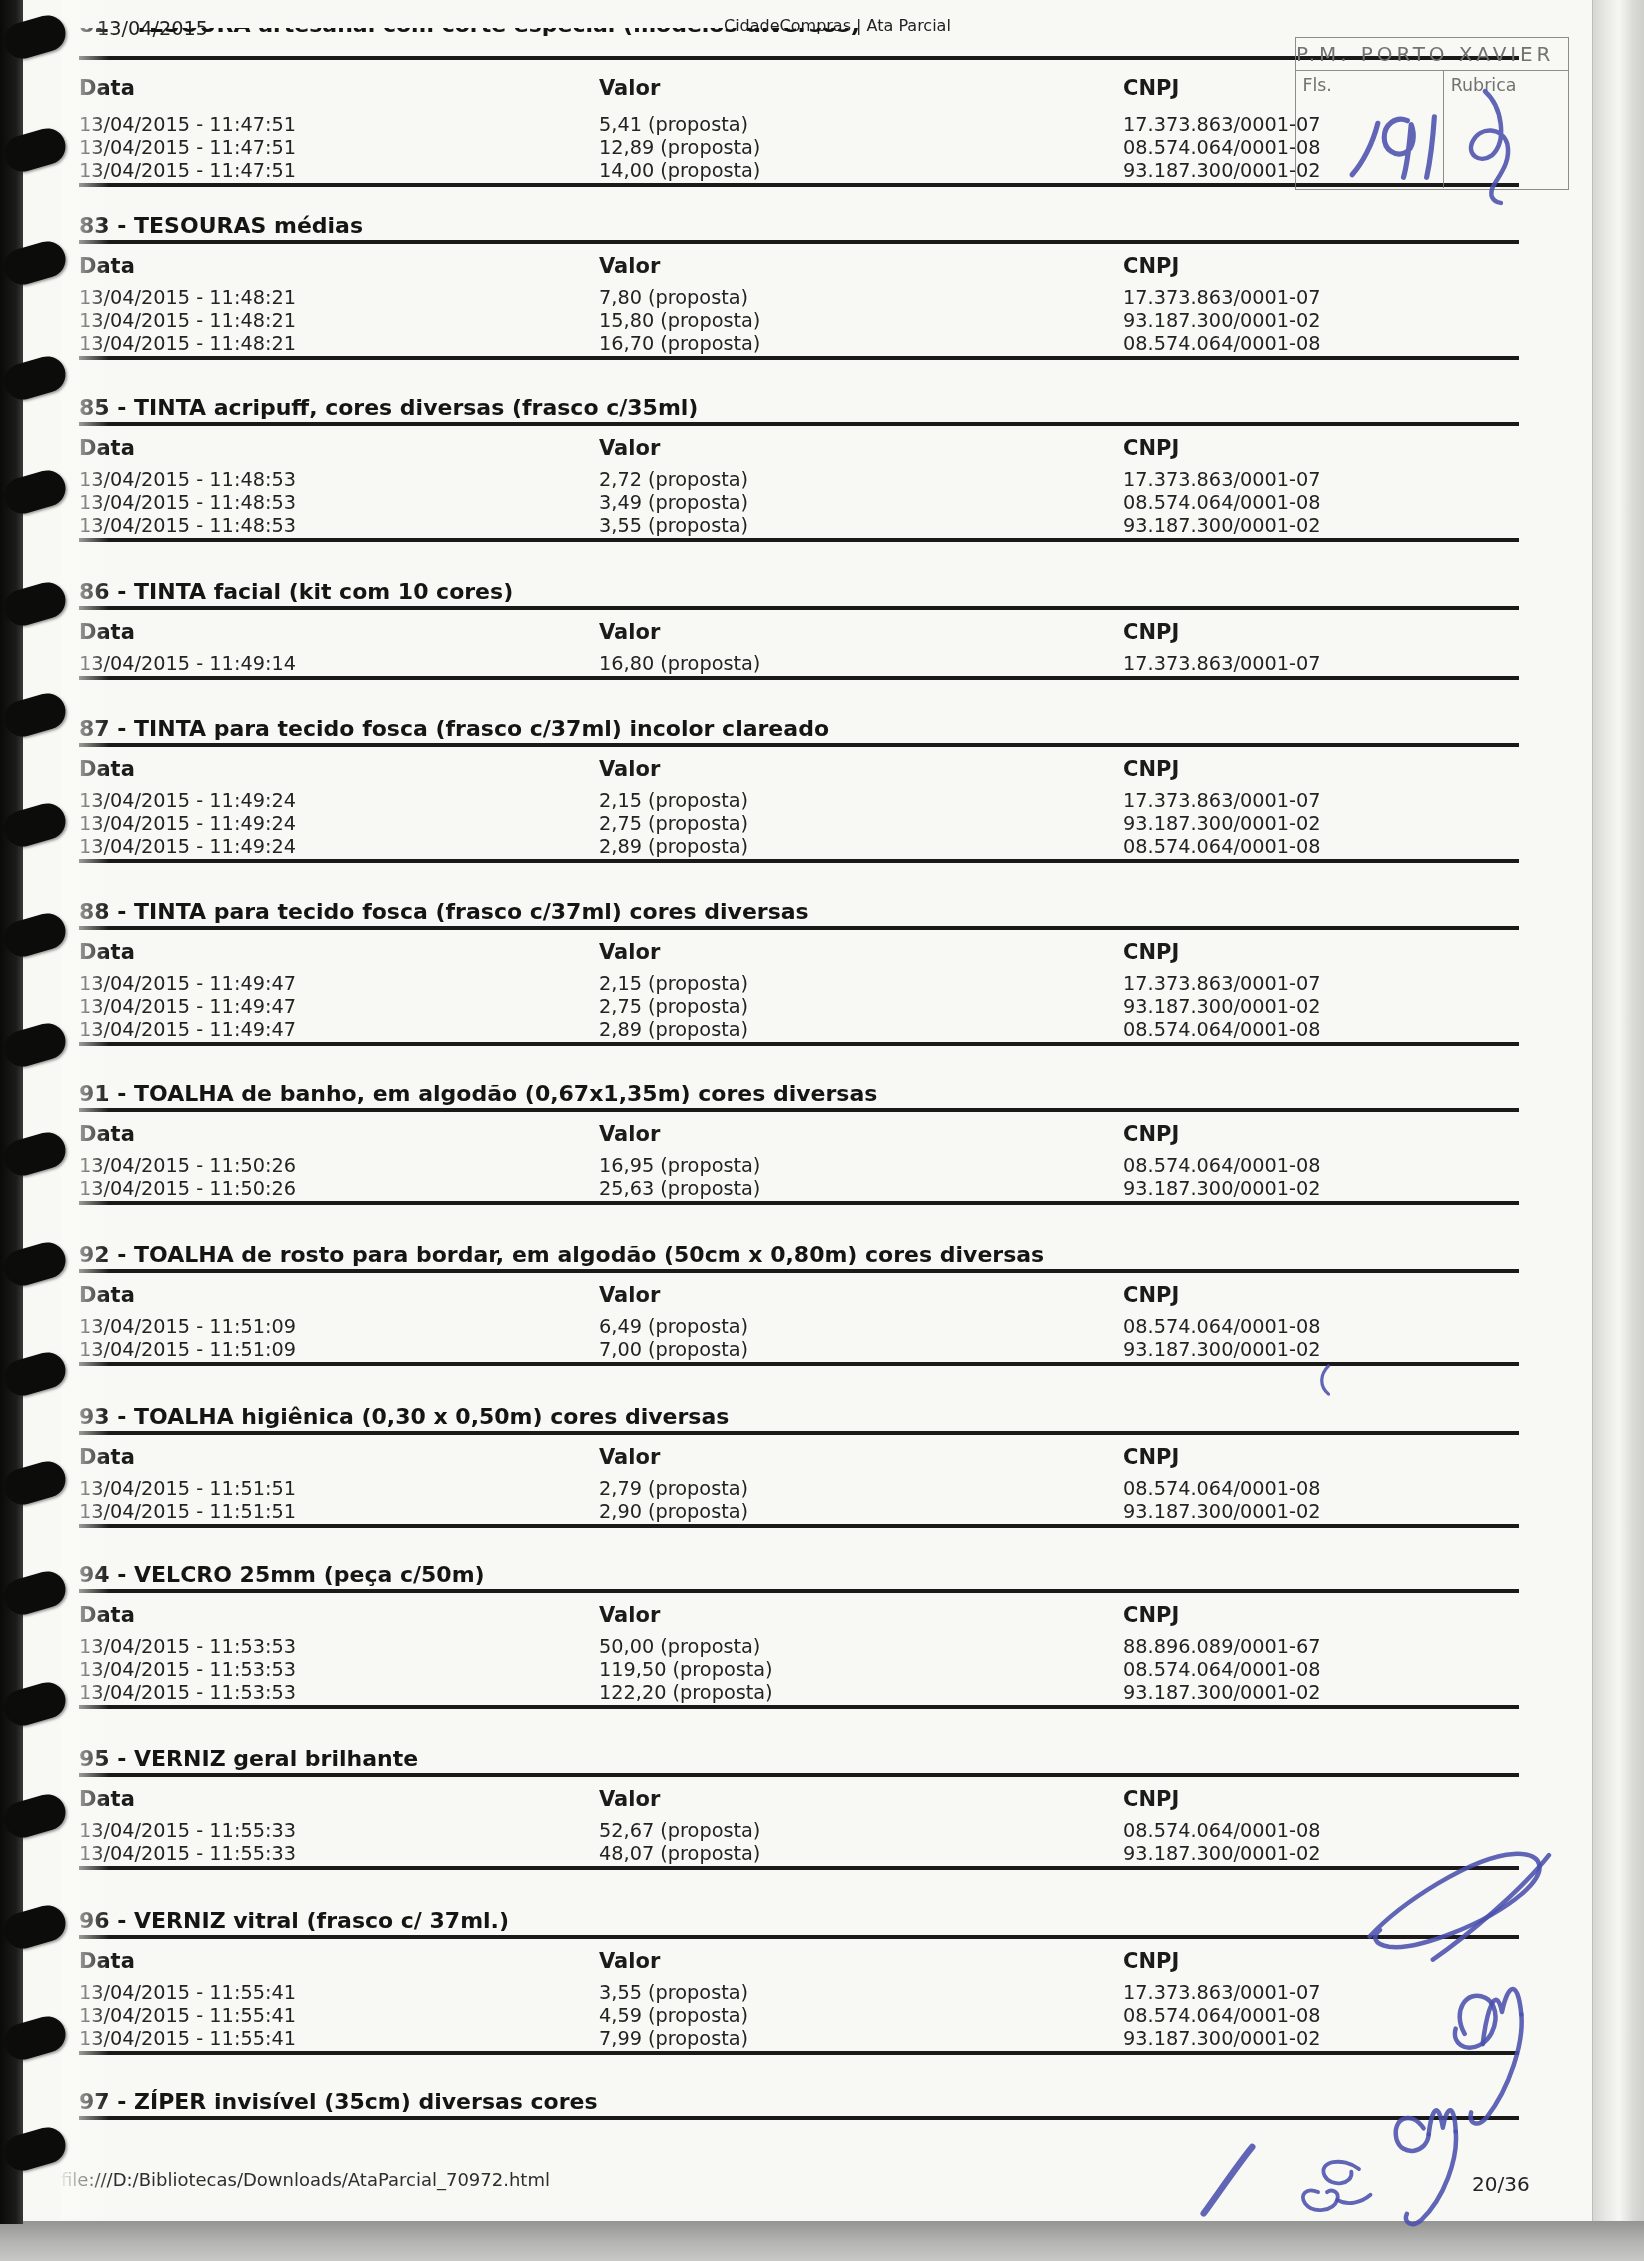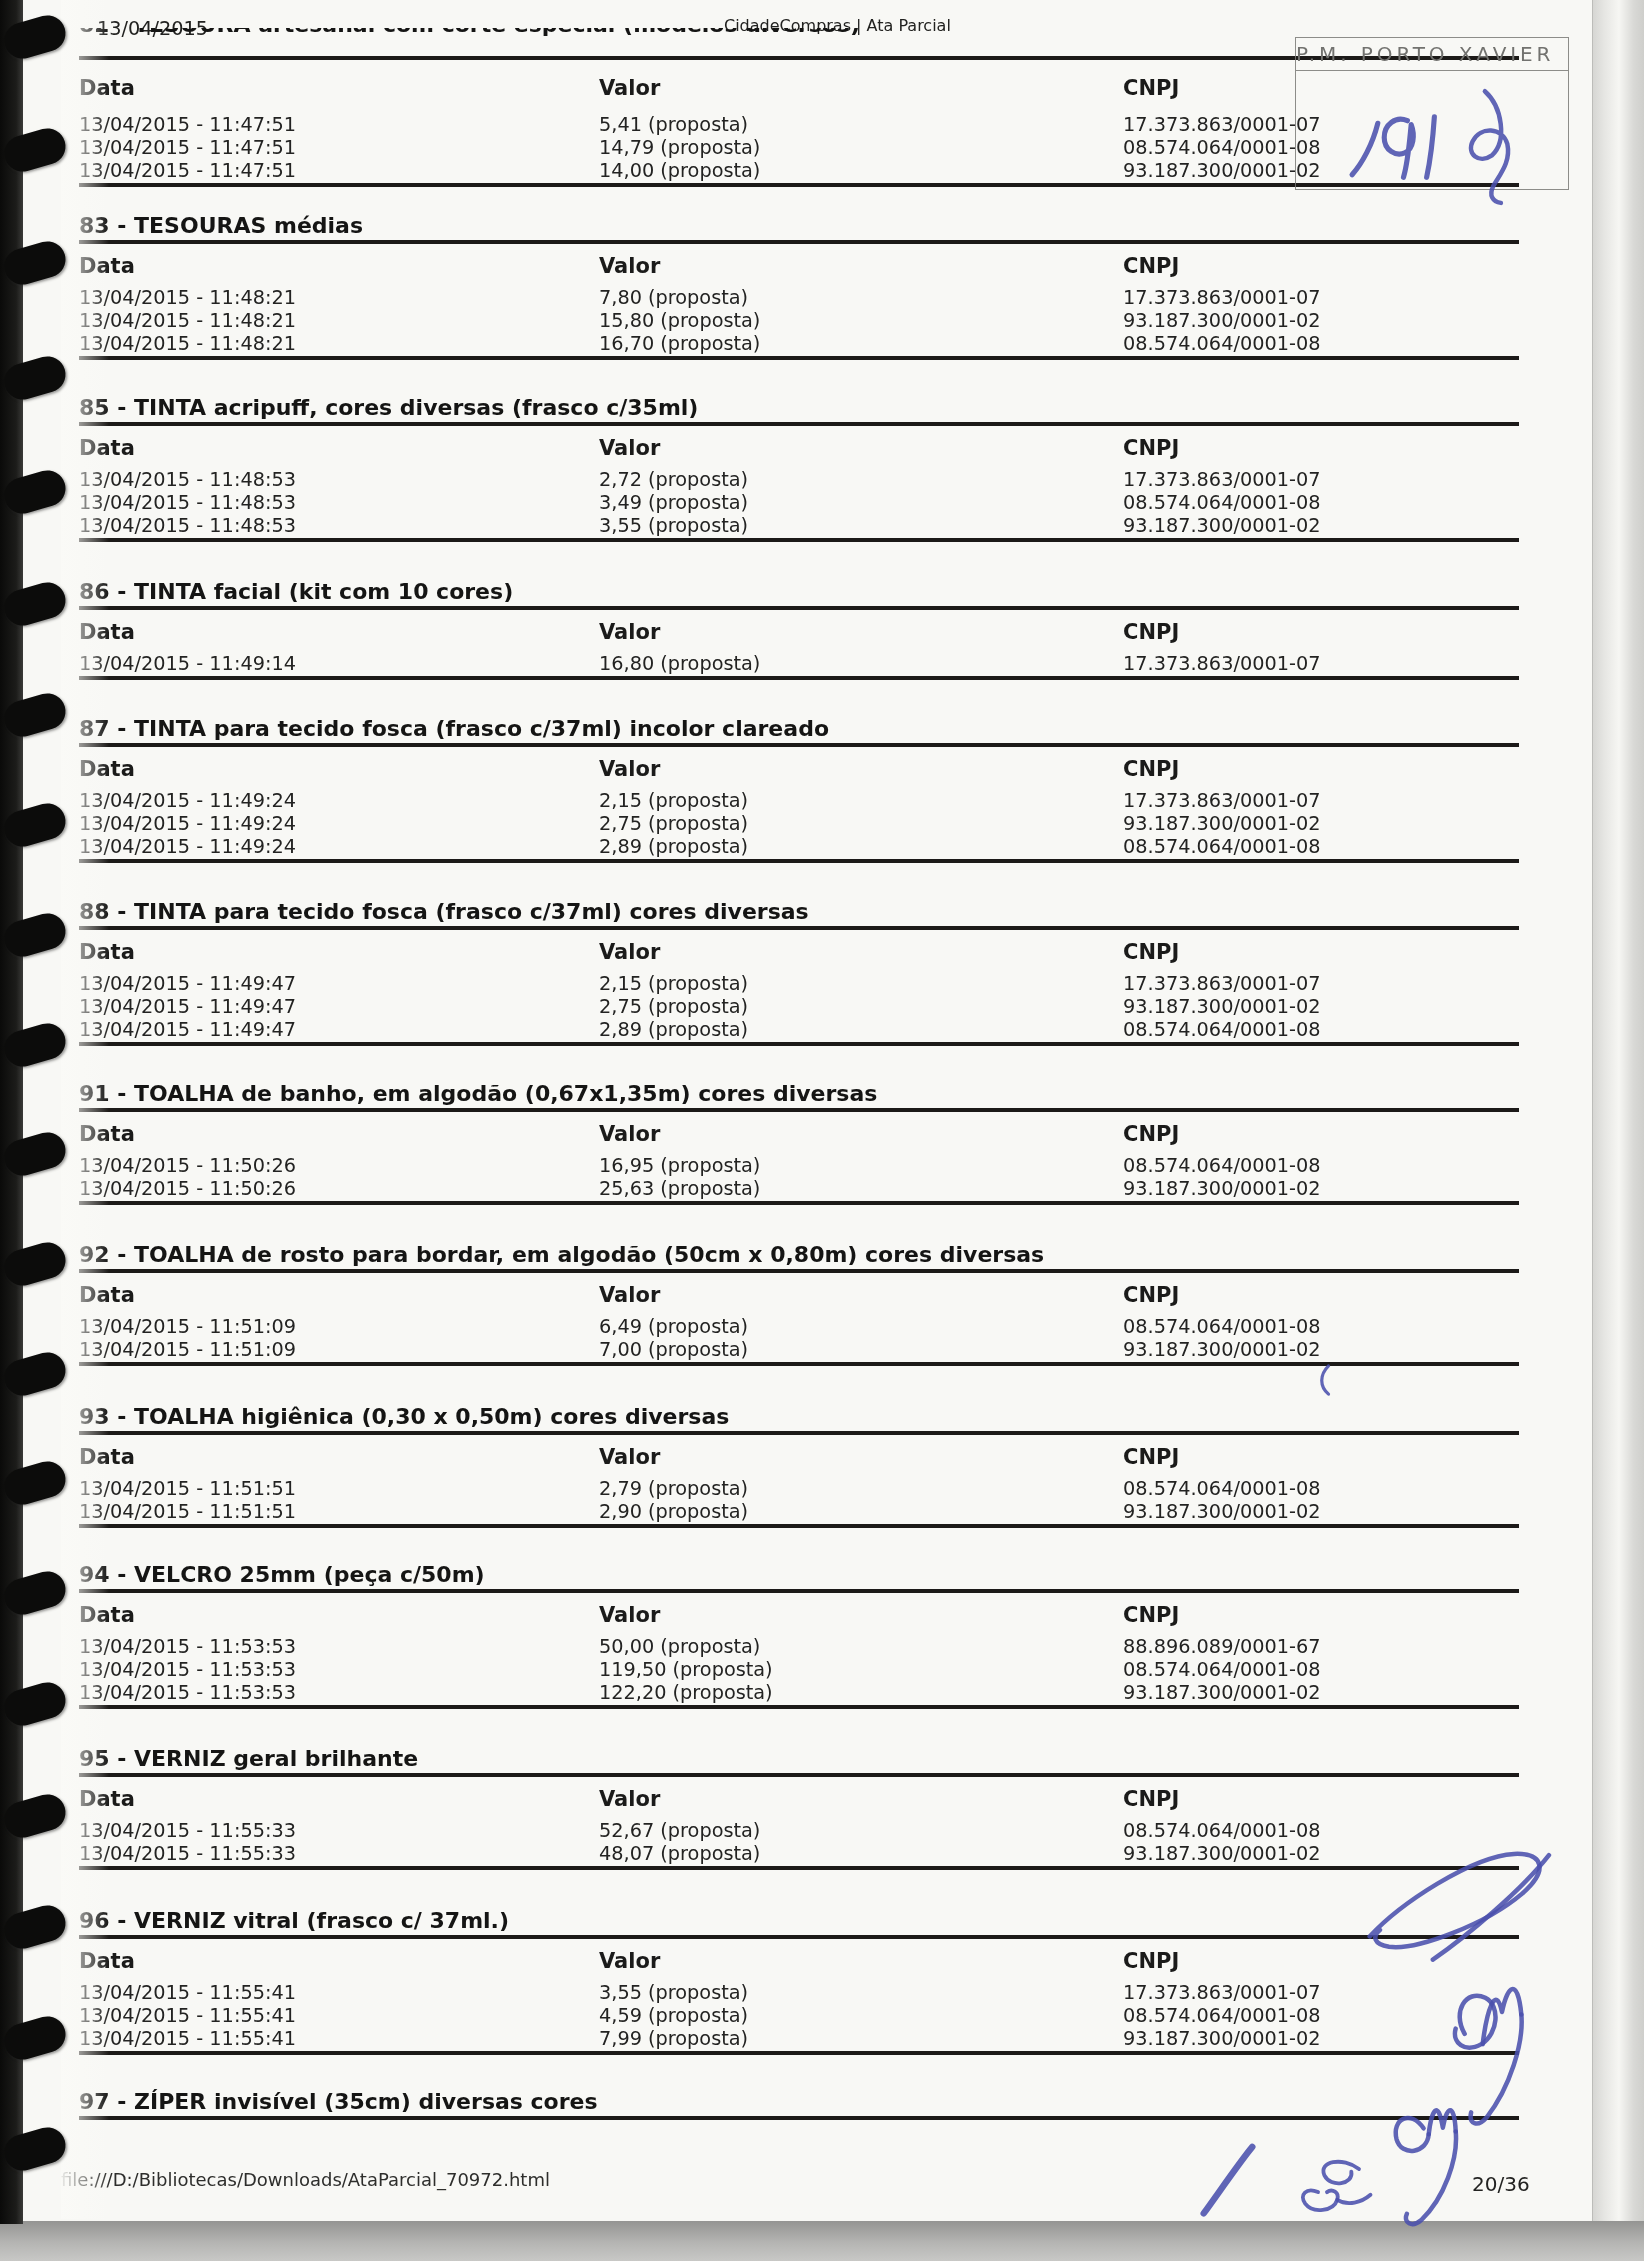--- a/index.html
+++ b/index.html
@@ -104,39 +104,47 @@
   <div class="tooth" style="top:2020px"></div>
   <div class="tooth" style="top:2131px"></div>
 </div>
 <div class="left-fade"></div>
 
 <div class="hdr-date">13/04/2015</div>
 <div class="hdr-title">CidadeCompras | Ata Parcial</div>
 
 <div class="stamp">
   <div class="org">P.M. PORTO XAVIER</div>
+  <div class="cells">
+    <div class="cell-l">
+      <span>Fls.</span>
+    </div>
+    <div class="cell-r">
+      <span>Rubrica</span>
+    </div>
+  </div>
 </div>
 
 <div class="section s0" style="top:28px">
   <div class="clip-title">
     <div class="inner">82 - TESOURA artesanal com corte especial (modelos diversos)</div>
   </div>
   <div class="thead">
     <div class="c-data">Data</div>
     <div class="c-valor">Valor</div>
     <div class="c-cnpj">CNPJ</div>
   </div>
   <div class="trow first">
     <div class="c-data">13/04/2015 - 11:47:51</div>
     <div class="c-valor">5,41 (proposta)</div>
     <div class="c-cnpj">17.373.863/0001-07</div>
   </div>
   <div class="trow">
     <div class="c-data">13/04/2015 - 11:47:51</div>
-    <div class="c-valor">14,79 (proposta)</div>
+    <div class="c-valor">12,89 (proposta)</div>
     <div class="c-cnpj">08.574.064/0001-08</div>
   </div>
   <div class="trow">
     <div class="c-data">13/04/2015 - 11:47:51</div>
     <div class="c-valor">14,00 (proposta)</div>
     <div class="c-cnpj">93.187.300/0001-02</div>
   </div>
   <div class="sec-end"></div>
 </div>
 

